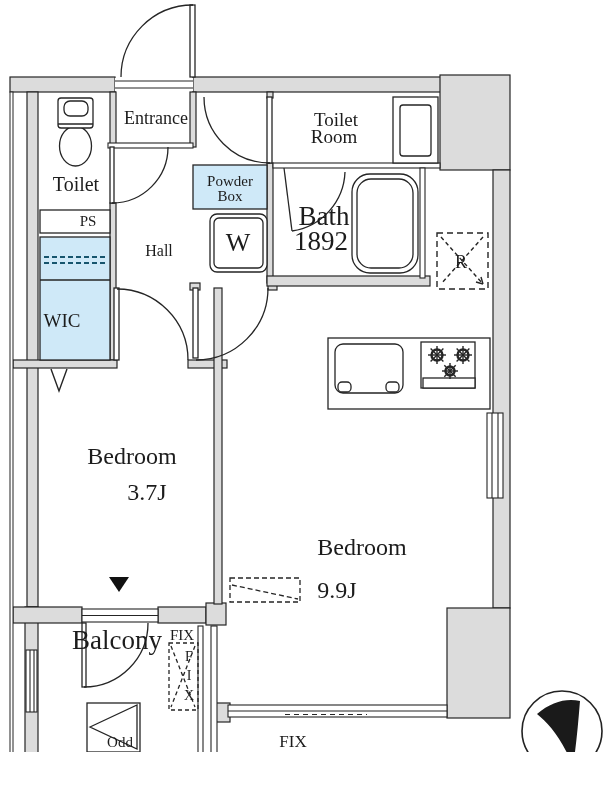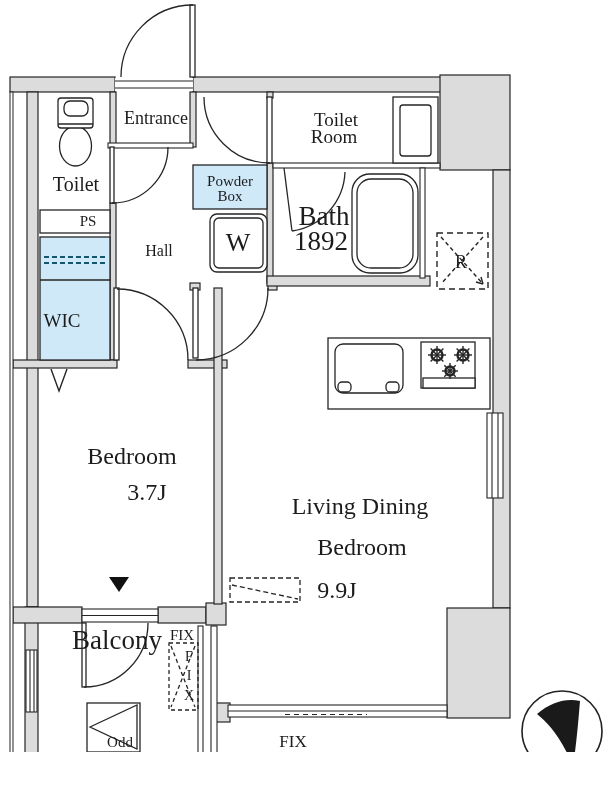--- a/index.html
+++ b/index.html
@@ -232,21 +232,20 @@
   <div class="lbl s15" style="left:230px;top:196px">Box</div>
   <div class="lbl s26" style="left:238px;top:243px">W</div>
   <div class="lbl s19" style="left:336px;top:119px">Toilet</div>
   <div class="lbl s19" style="left:334px;top:136px">Room</div>
   <div class="lbl s21" style="left:324px;top:216px">Bath</div>
   <div class="lbl s21" style="left:321px;top:241px">1892</div>
   <div class="lbl s18" style="left:461px;top:262px">R</div>
   <div class="lbl s19" style="left:62px;top:320px">WIC</div>
   <div class="lbl s24" style="left:132px;top:456px">Bedroom</div>
   <div class="lbl s24" style="left:147px;top:492px">3.7J</div>
-  <div class="lbl s24" style="left:360px;top:506px">Living Dining</div>
   <div class="lbl s24" style="left:362px;top:547px">Bedroom</div>
   <div class="lbl s24" style="left:337px;top:590px">9.9J</div>
   <div class="lbl s21" style="left:117px;top:640px">Balcony</div>
   <div class="lbl s15" style="left:120px;top:742px">Odd</div>
   <div class="lbl s15" style="left:182px;top:635px">FIX</div>
   <div class="lbl s14" style="left:189px;top:657px">F</div>
   <div class="lbl s14" style="left:189px;top:676px">I</div>
   <div class="lbl s14" style="left:189px;top:696px">X</div>
   <div class="lbl s17" style="left:293px;top:741px">FIX</div>
   <div class="lbl s17 north" style="left:579px;top:786px">N</div>

